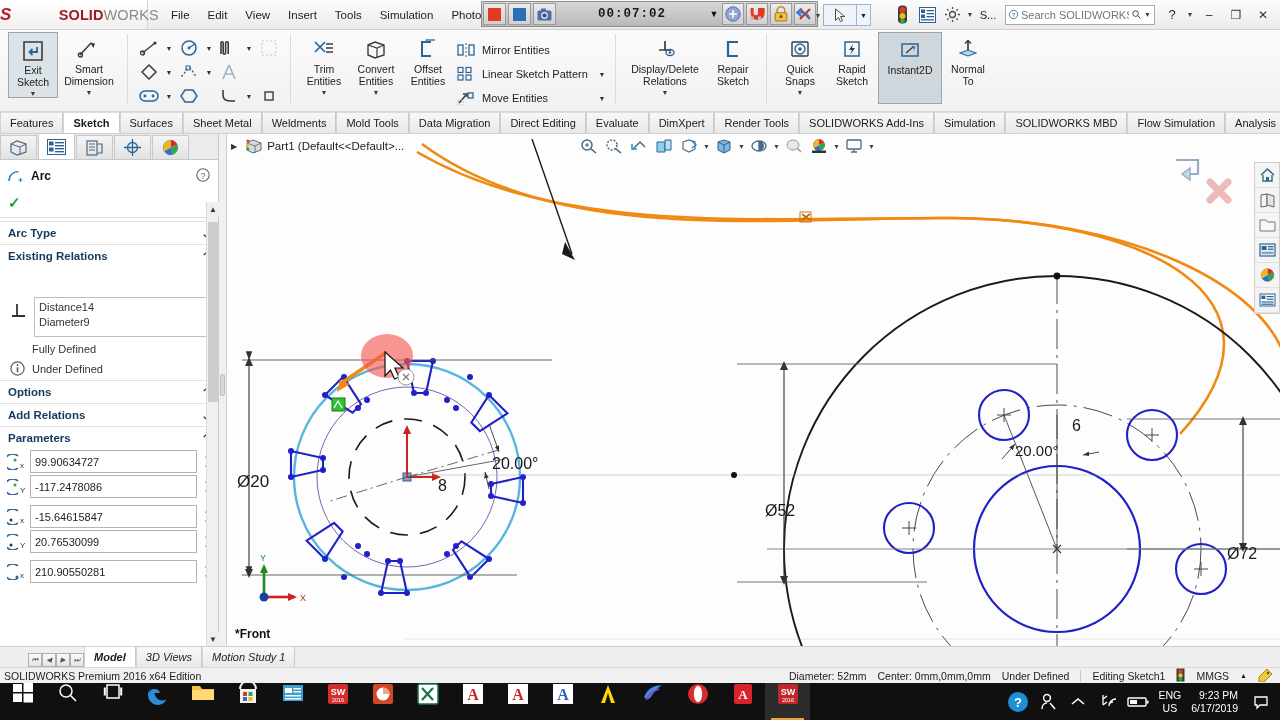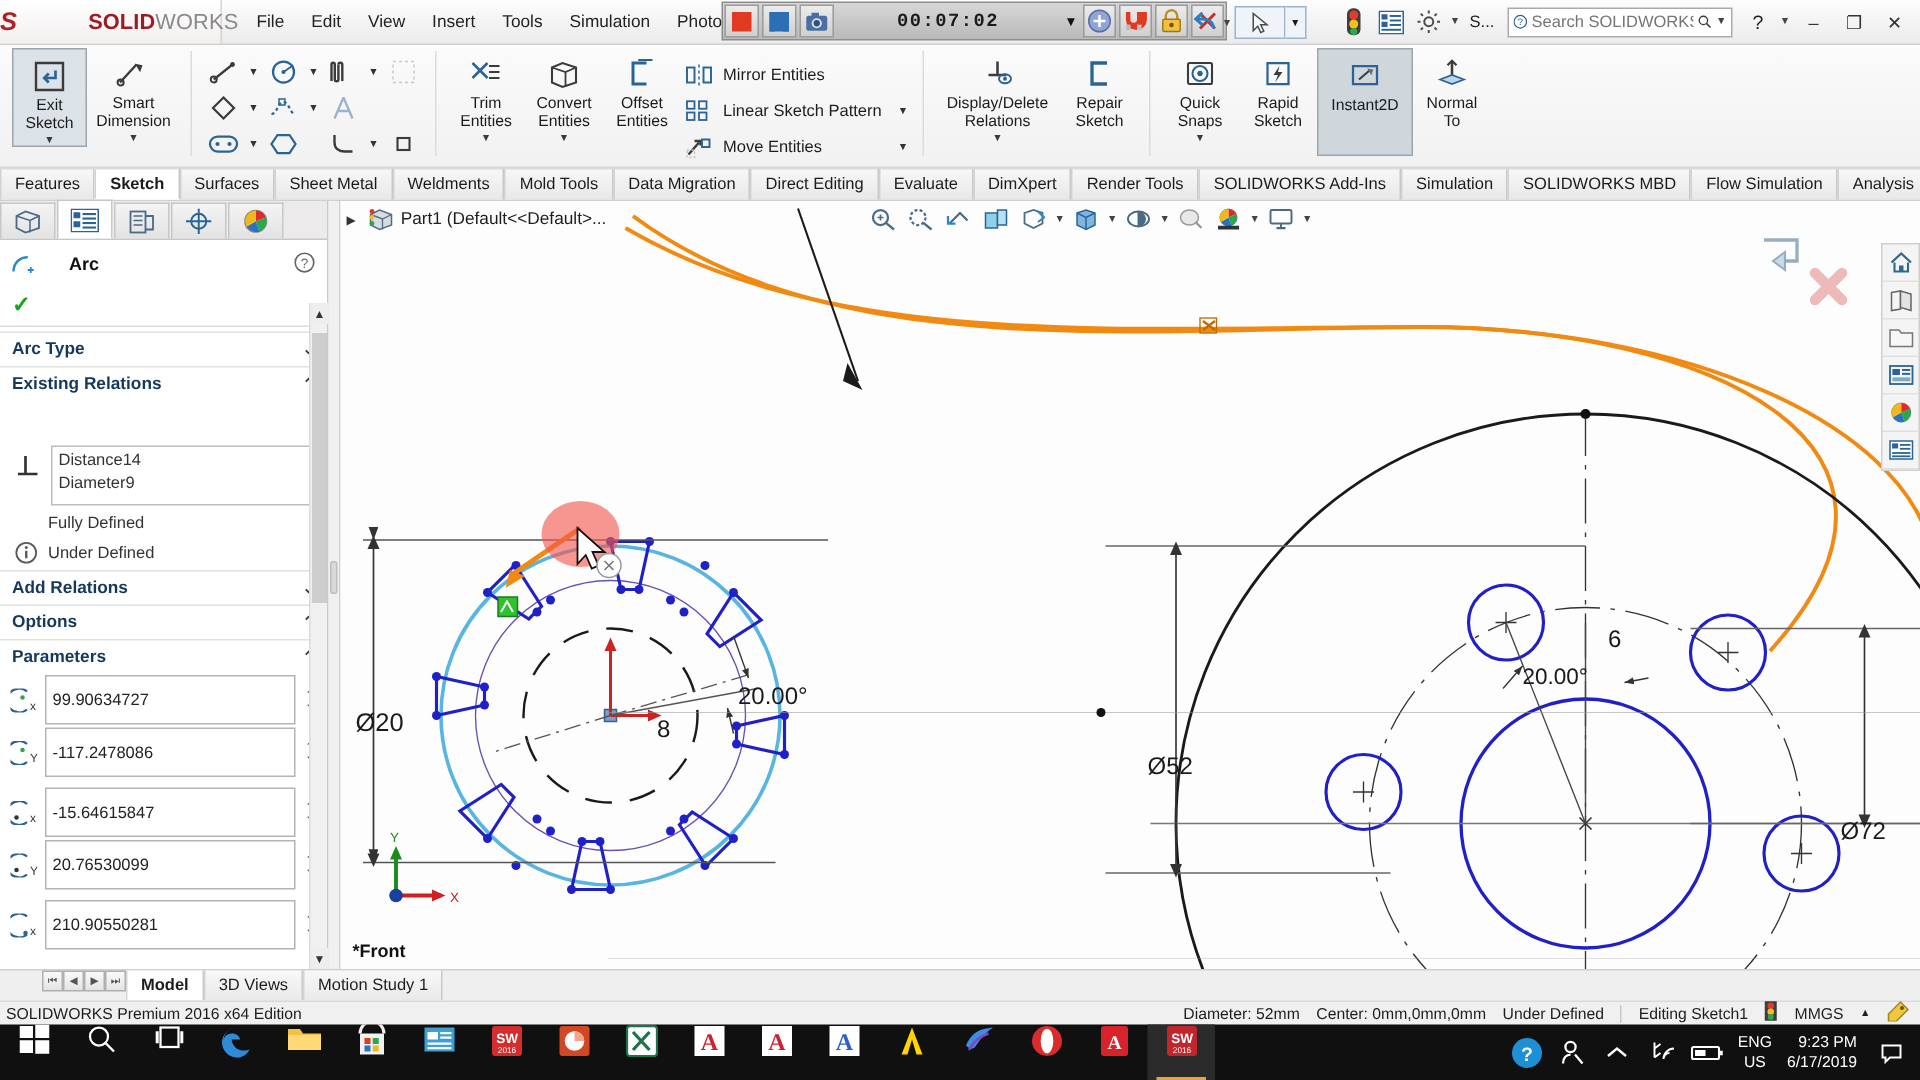--- a/index.html
+++ b/index.html
@@ -116,21 +116,21 @@
     position:absolute; left:0; top:134px; width:219px; height:512px;
     background:#ffffff; border-right:1px solid #c9c9c9;
   }
   .pm-tabs{
     height:26px; display:flex; align-items:flex-end; background:#eceaea;
     border-bottom:1px solid #c7c7c7;
   }
   .pmtab{ width:37px; height:24px; display:flex; align-items:center; justify-content:center;
     background:linear-gradient(#f4f4f4,#e2e2e2); border:1px solid #c8c8c8; border-bottom:none; margin-right:1px;}
   .pmtab.act{ background:#fff; height:26px;}
-  .pm-title{ height:26px; display:flex; align-items:center; padding:16px 8px; gap:21px; border-bottom:0;}
+  .pm-title{ height:26px; display:flex; align-items:center; padding:16px 8px; gap:6px; border-bottom:0;}
   .pm-title .t{ font-weight:bold; font-size:12px; color:#111;}
   .pm-help{ margin-left:auto; }
   .pm-ok{ height:22px; display:flex; align-items:center; padding-left:8px;}
   .pm-ok .chk{ color:#17a81a; font-size:15px; font-weight:bold; }
   .pm-sep{ height:1px; background:#dcdcdc; margin:3px 0;}
   .sect{
     display:flex; align-items:center; height:23px; padding:0 8px;
     font-weight:bold; font-size:11.5px; color:#14395c;
     border-top:1px solid #e2e2e2;
   }
@@ -141,21 +141,21 @@
   }
   .relwrap{ position:relative;margin-top:30px; }
   .relicon{ position:absolute; left:10px; top:6px; }
   .fulldef{ padding:6px 0 2px 32px; font-size:11px; color:#333;}
   .underdef{ display:flex; align-items:center; gap:7px; padding:4px 0 4px 10px; font-size:11px; color:#333;}
   .optrow{ display:flex; align-items:center; gap:6px; padding:5px 0 5px 32px; font-size:11px;}
   .optrow input{ width:11px; height:11px; }
   .prow{ display:flex; align-items:center; padding:1px 6px 1px 6px; gap:4px;}
   .prow .pic{ width:20px; height:18px; display:flex; align-items:center; justify-content:center;}
   .prow input{
-    flex:1; height:33px; border:1px solid #b4b4b4; font-size:11px; padding:0 4px; color:#222;
+    flex:1; height:23px; border:1px solid #b4b4b4; font-size:11px; padding:0 4px; color:#222;
     font-family:"Liberation Sans", sans-serif; outline:none; background:#fff;
   }
   .spin{ width:11px; height:19px; display:flex; flex-direction:column; justify-content:center;
     align-items:center; font-size:7px; color:#444; line-height:6px;}
   .pmscroll{ position:absolute; right:0; top:68px; width:12px; height:444px; background:#f0f0f0; border-left:1px solid #dcdcdc;}
   .pmscroll .thumb{ position:absolute; left:1px; top:20px; width:10px; height:180px; background:#cdcdcd;}
   .pmscroll .ar{ position:absolute; left:0; width:12px; height:14px; display:flex; align-items:center; justify-content:center; font-size:8px; color:#333; background:#eee;}
 
   
   .splitter{ position:absolute; left:219px; top:134px; width:8px; height:512px; background:#f0f0f0; border-right:1px solid #d0d0d0;}
@@ -184,21 +184,21 @@
   .rtool .ri{ width:24px;height:25px; display:flex; align-items:center; justify-content:center;
      border-bottom:1px solid #e0e0e0;}
 
   .vtxt{ position:absolute; left:8px; bottom:5px; font-size:12px; font-weight:bold; color:#111; z-index:4;}
 
   svg.canvas{ position:absolute; left:0; top:0; width:1053px; height:512px; }
 
   
   .btabs{
     position:absolute; left:0; top:646px; width:1280px; height:21px;
-    background:#efefef; border-top:1px solid #cfcfcf; display:flex; align-items:flex-start;
+    background:#efefef; border-top:1px solid #cfcfcf; display:flex; align-items:flex-end;font-style:italic;
   }
   .navb{ display:flex; margin-left:28px;}
   .navb div{ width:14px;height:14px;border:1px solid #b0b0b0;background:linear-gradient(#fafafa,#e4e4e4);
      display:flex;align-items:center;justify-content:center;font-size:7px;color:#555;}
   .btab{ height:20px; padding:0 9px; display:flex;align-items:center; font-size:11px;
      border-left:1px solid #d5d5d5;border-right:1px solid #c9c9c9;
      background:linear-gradient(#f8f8f8,#e9e9e9); }
   .btab.act{ background:#fff; font-weight:bold;}
   .statusbar{
     position:absolute; left:0; top:667px; width:1280px; height:16px;
@@ -719,27 +719,27 @@
     <div class="underdef">
       <svg width="15" height="15" viewBox="0 0 15 15">
           <circle cx="7.5" cy="7.5" r="6.6" fill="none" stroke="#5a5a5a" stroke-width="1.2"></circle>
           <path d="M7.5 6.2v5" stroke="#5a5a5a" stroke-width="1.6"></path>
           <circle cx="7.5" cy="4" r="1" fill="#5a5a5a"></circle>
         </svg>
       <span>Under Defined</span>
     </div>
 
     <div class="sect">
+      <span>Options</span>
+      <span class="ch">⌃</span>
+    </div>
+
+    <div class="sect">
       <span>Add Relations</span>
       <span class="ch">⌄</span>
-    </div>
-
-    <div class="sect">
-      <span>Options</span>
-      <span class="ch">⌃</span>
     </div>
 
     <div class="sect">
       <span>Parameters</span>
       <span class="ch">⌃</span>
     </div>
 
     <div class="prow">
       <span class="pic">
           <svg width="18" height="16" viewBox="0 0 18 16">

